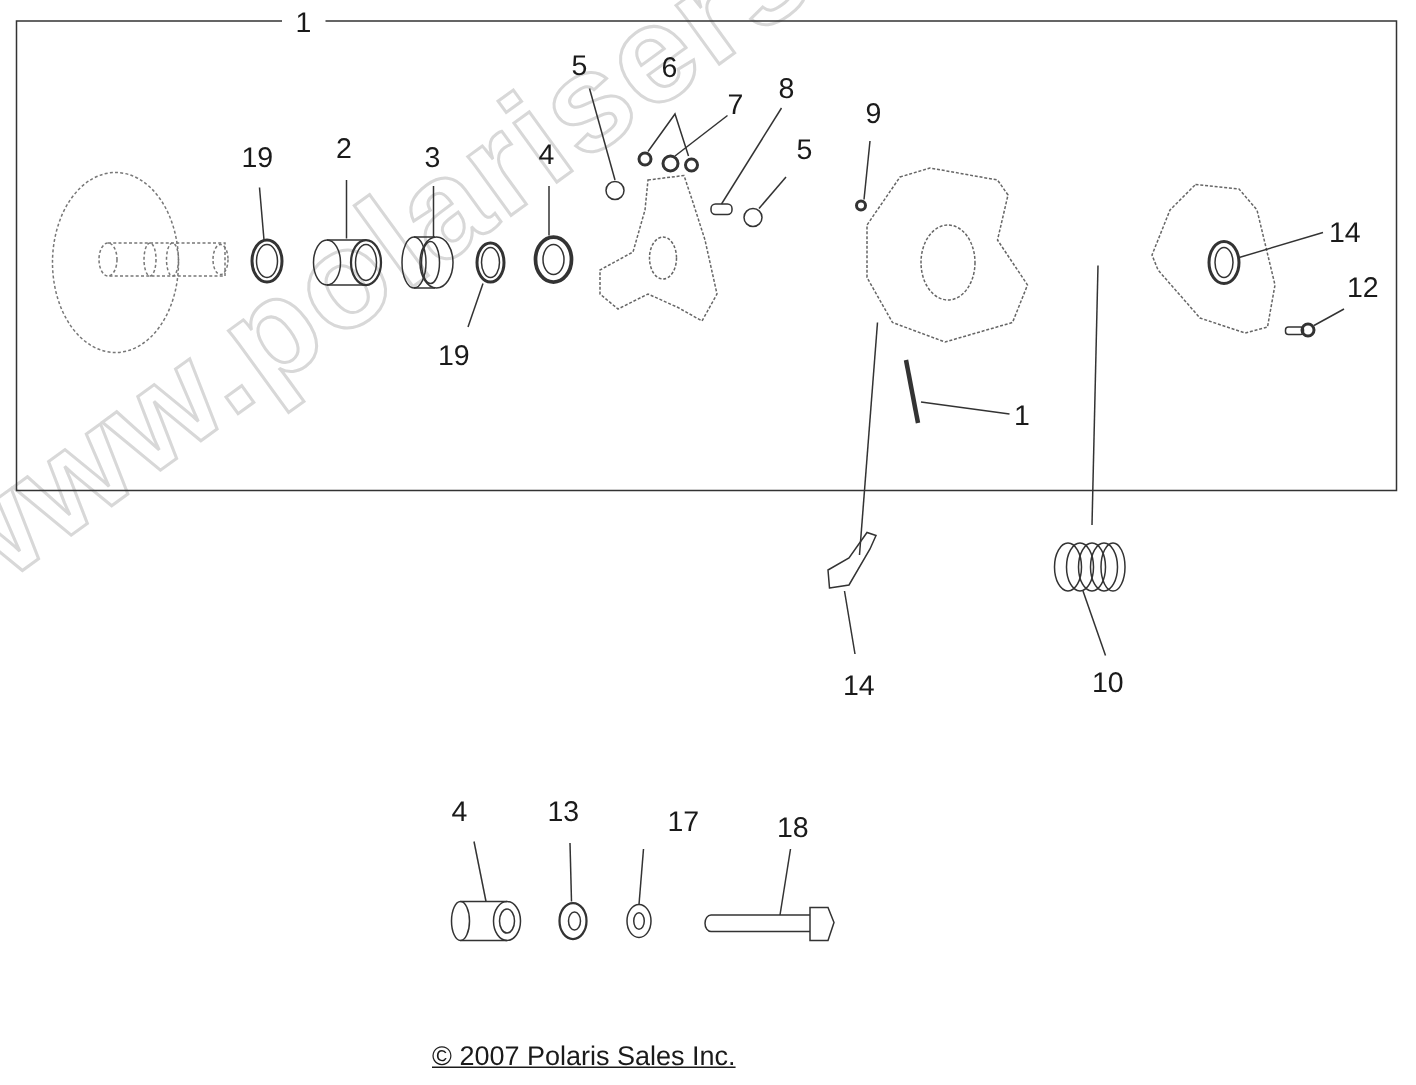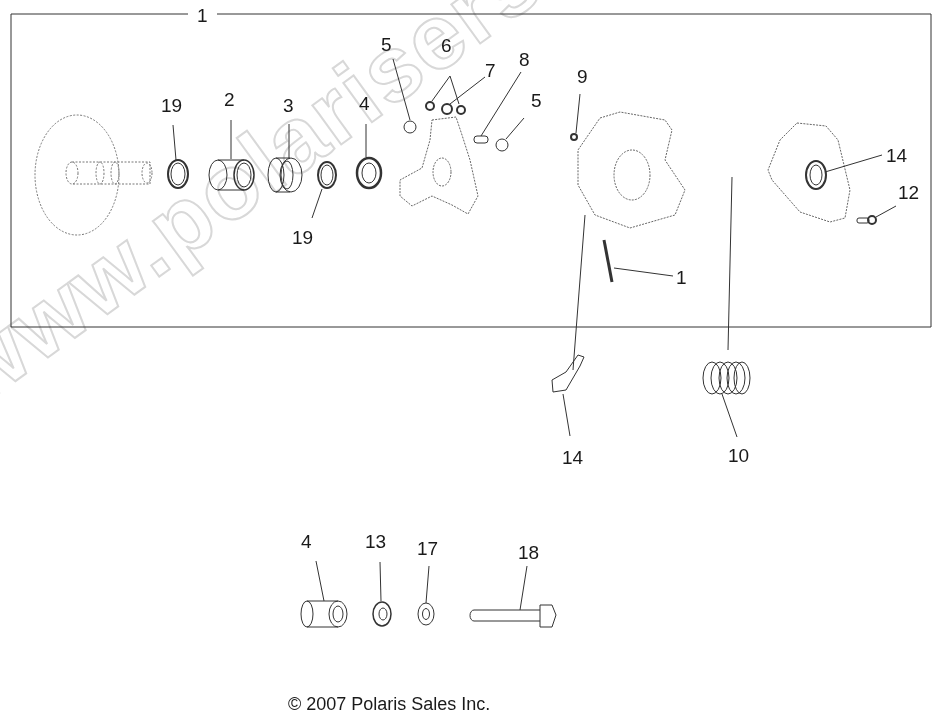--- a/index.html
+++ b/index.html
@@ -1,19 +1,19 @@
 <!DOCTYPE html>
 <html><head>
 <meta charset="utf-8">
 <style>
   html, body { margin:0; padding:0; background:#ffffff; }
   body { width:944px; height:723px; position:relative; overflow:hidden; font-family:"Liberation Sans", sans-serif; }
   #canvas { position:absolute; left:0; top:0; width:944px; height:723px; }
   .lbl { position:absolute; font-size:19px; color:#1a1a1a; line-height:1; white-space:nowrap; }
-  .copyright { position:absolute; left:288px; top:694px; font-size:18px; color:#1a1a1a; }
+  .copyright { position:absolute; left:288px; top:694px; font-size:18px; color:#1a1a1a;text-decoration:underline; }
   .watermark { position:absolute; left:-40px; top:330px; font-size:92px; font-weight:bold; color:#ffffff;
                -webkit-text-stroke:2px #d6d6d6; transform:rotate(-36deg); transform-origin:left center;
                white-space:nowrap; letter-spacing:2px; opacity:0.95; font-family:"Liberation Sans", sans-serif; }
 </style>
 </head>
 <body>
 
 <div class="watermark">www.polarisersatzteile.de</div>
 
 <svg id="canvas" viewBox="0 0 944 723" xmlns="http://www.w3.org/2000/svg">
@@ -165,16 +165,16 @@
 <div class="lbl" style="left:519px;top:50px">8</div>
 <div class="lbl" style="left:531px;top:91px">5</div>
 <div class="lbl" style="left:577px;top:67px">9</div>
 <div class="lbl" style="left:886px;top:146px">14</div>
 <div class="lbl" style="left:898px;top:183px">12</div>
 <div class="lbl" style="left:676px;top:268px">1</div>
 <div class="lbl" style="left:562px;top:448px">14</div>
 <div class="lbl" style="left:728px;top:446px">10</div>
 <div class="lbl" style="left:301px;top:532px">4</div>
 <div class="lbl" style="left:365px;top:532px">13</div>
-<div class="lbl" style="left:417px;top:539px">17</div>
+<div class="lbl" style="left:445px;top:539px">17</div>
 <div class="lbl" style="left:518px;top:543px">18</div>
 
 <div class="copyright">© 2007 Polaris Sales Inc.</div>
 
 </body></html>

